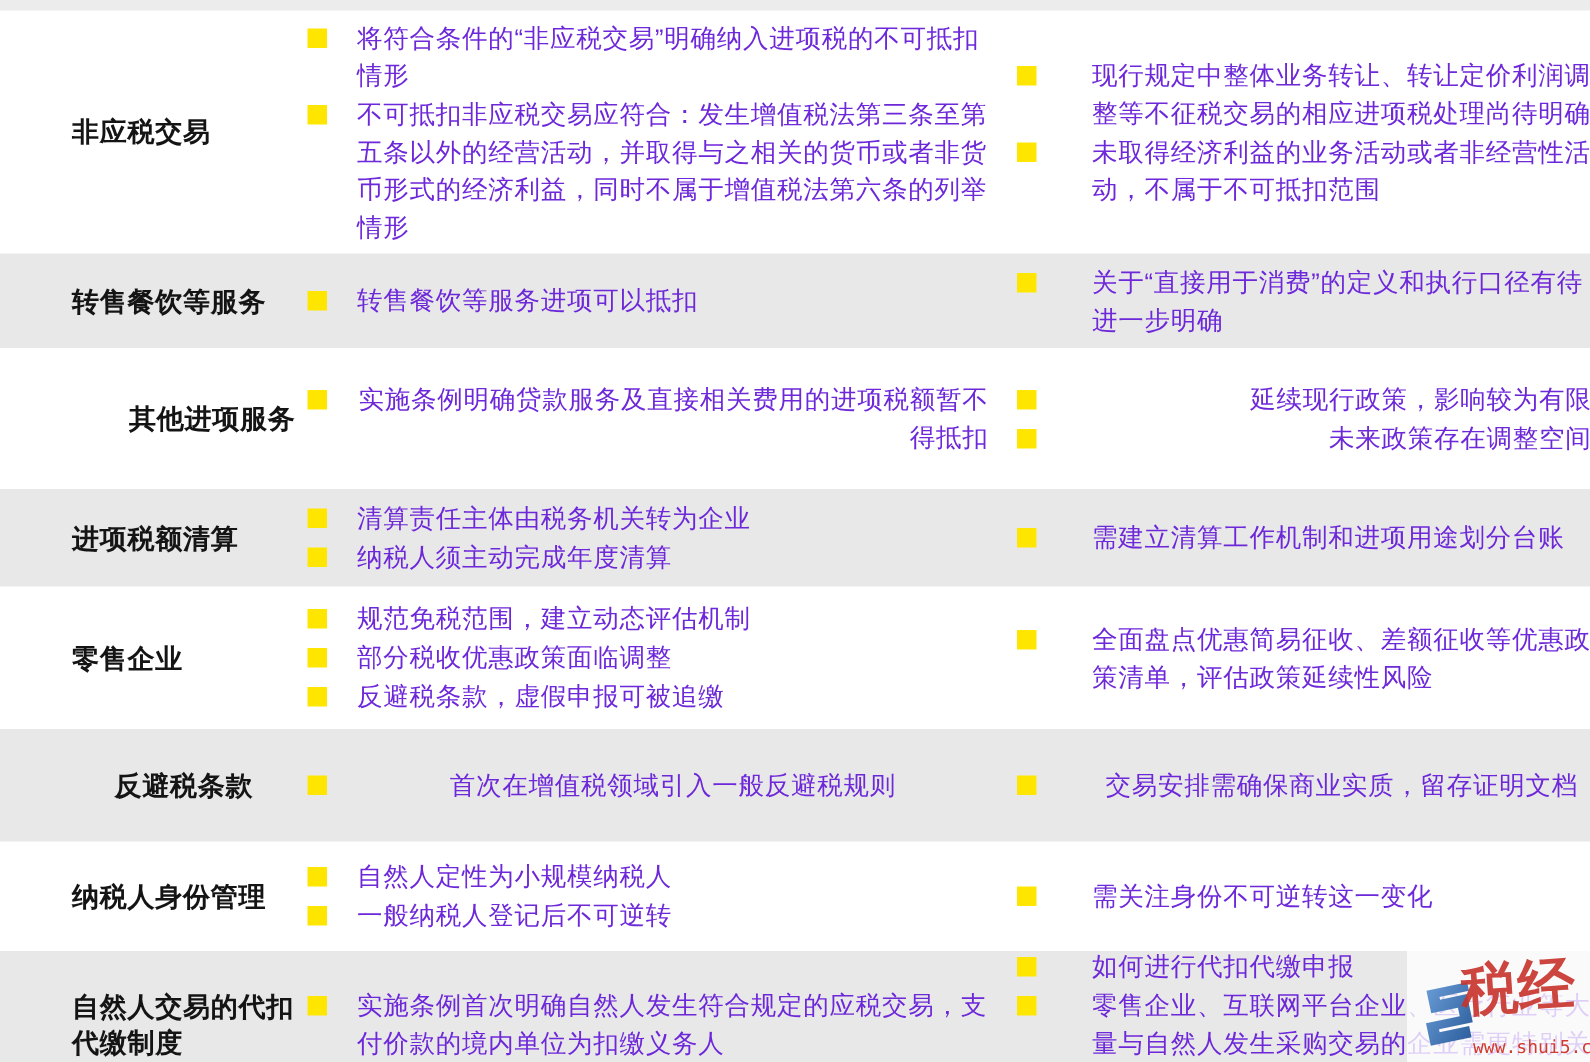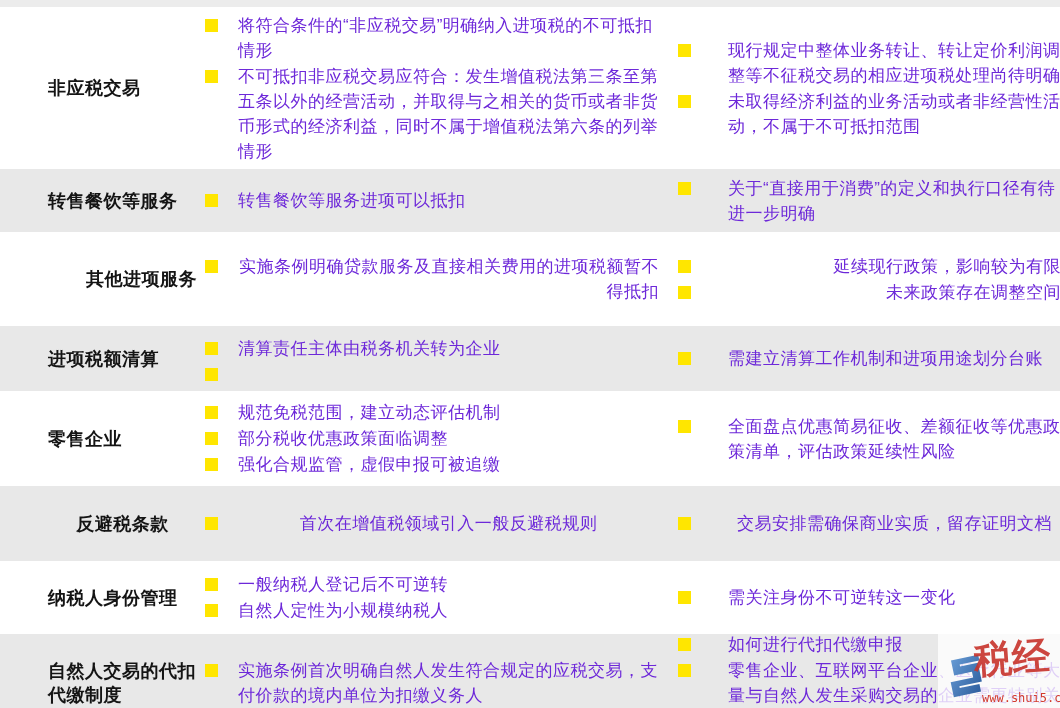--- a/index.html
+++ b/index.html
@@ -126,20 +126,21 @@
     <div class="col-label">
       <span>进项税额清算</span>
     </div>
     <div class="col-mid">
       <div class="item">
         <span class="bullet"></span>
         <span class="btext">清算责任主体由税务机关转为企业</span>
       </div>
       <div class="item">
         <span class="bullet"></span>
+        <span class="btext">纳税人须主动完成年度清算</span>
       </div>
     </div>
     <div class="col-right">
       <div class="item">
         <span class="bullet"></span>
         <span class="btext">需建立清算工作机制和进项用途划分台账</span>
       </div>
     </div>
   </div>
 
@@ -151,21 +152,21 @@
       <div class="item">
         <span class="bullet"></span>
         <span class="btext">规范免税范围，建立动态评估机制</span>
       </div>
       <div class="item">
         <span class="bullet"></span>
         <span class="btext">部分税收优惠政策面临调整</span>
       </div>
       <div class="item">
         <span class="bullet"></span>
-        <span class="btext">强化合规监管，虚假申报可被追缴</span>
+        <span class="btext">反避税条款，虚假申报可被追缴</span>
       </div>
     </div>
     <div class="col-right">
       <div class="item">
         <span class="bullet"></span>
         <span class="btext">全面盘点优惠简易征收、差额征收等优惠政策清单，评估政策延续性风险</span>
       </div>
     </div>
   </div>
 
@@ -187,25 +188,25 @@
     </div>
   </div>
 
   <div class="row r7">
     <div class="col-label">
       <span>纳税人身份管理</span>
     </div>
     <div class="col-mid">
       <div class="item">
         <span class="bullet"></span>
+        <span class="btext">自然人定性为小规模纳税人</span>
+      </div>
+      <div class="item">
+        <span class="bullet"></span>
         <span class="btext">一般纳税人登记后不可逆转</span>
-      </div>
-      <div class="item">
-        <span class="bullet"></span>
-        <span class="btext">自然人定性为小规模纳税人</span>
       </div>
     </div>
     <div class="col-right">
       <div class="item">
         <span class="bullet"></span>
         <span class="btext">需关注身份不可逆转这一变化</span>
       </div>
     </div>
   </div>
 

